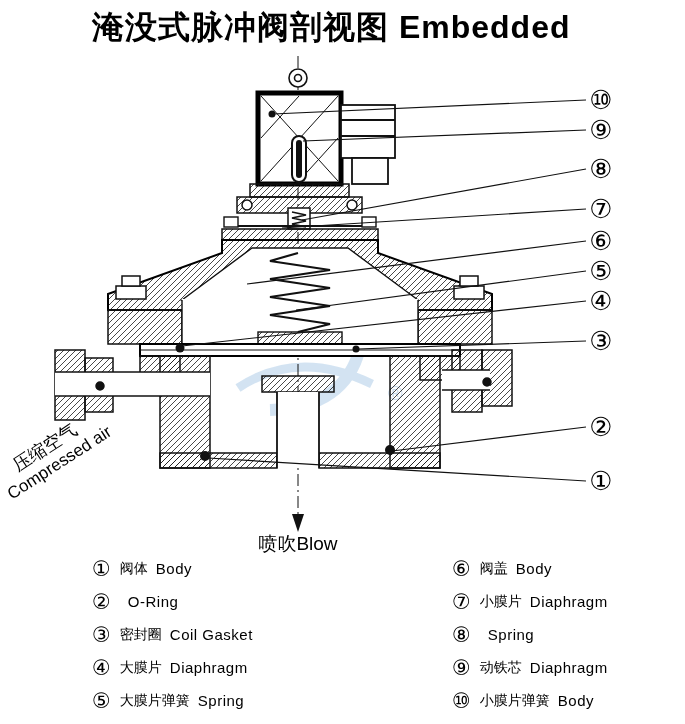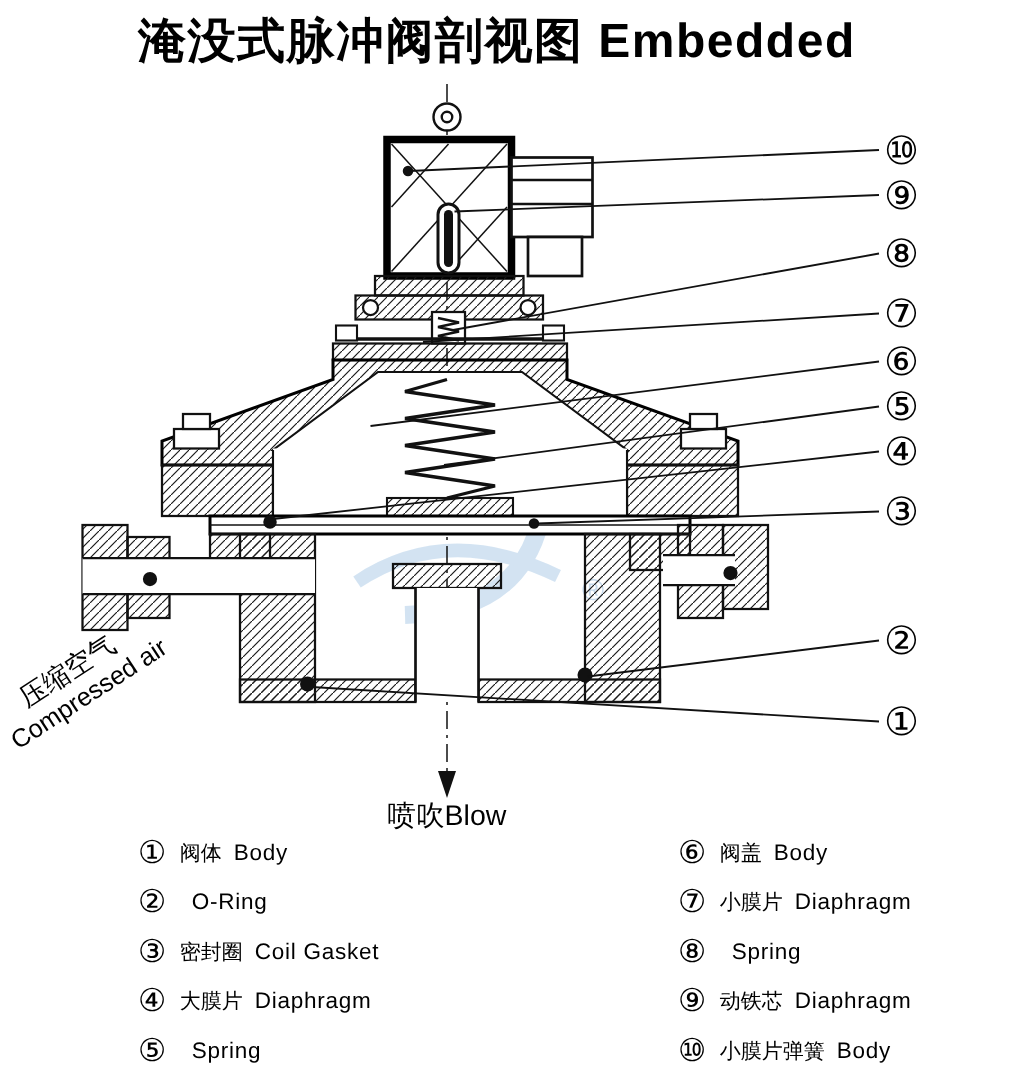--- a/index.html
+++ b/index.html
@@ -206,20 +206,21 @@
       <span class="zh">密封圈</span>
       <span class="en">Coil Gasket</span>
     </div>
     <div class="row">
       <span class="num">④</span>
       <span class="zh">大膜片</span>
       <span class="en">Diaphragm</span>
     </div>
     <div class="row">
       <span class="num">⑤</span>
+      <span class="zh">大膜片弹簧</span>
       <span class="en">Spring</span>
     </div>
   </div>
   <div class="col-right">
     <div class="row">
       <span class="num">⑥</span>
       <span class="zh">阀盖</span>
       <span class="en">Body</span>
     </div>
     <div class="row">

